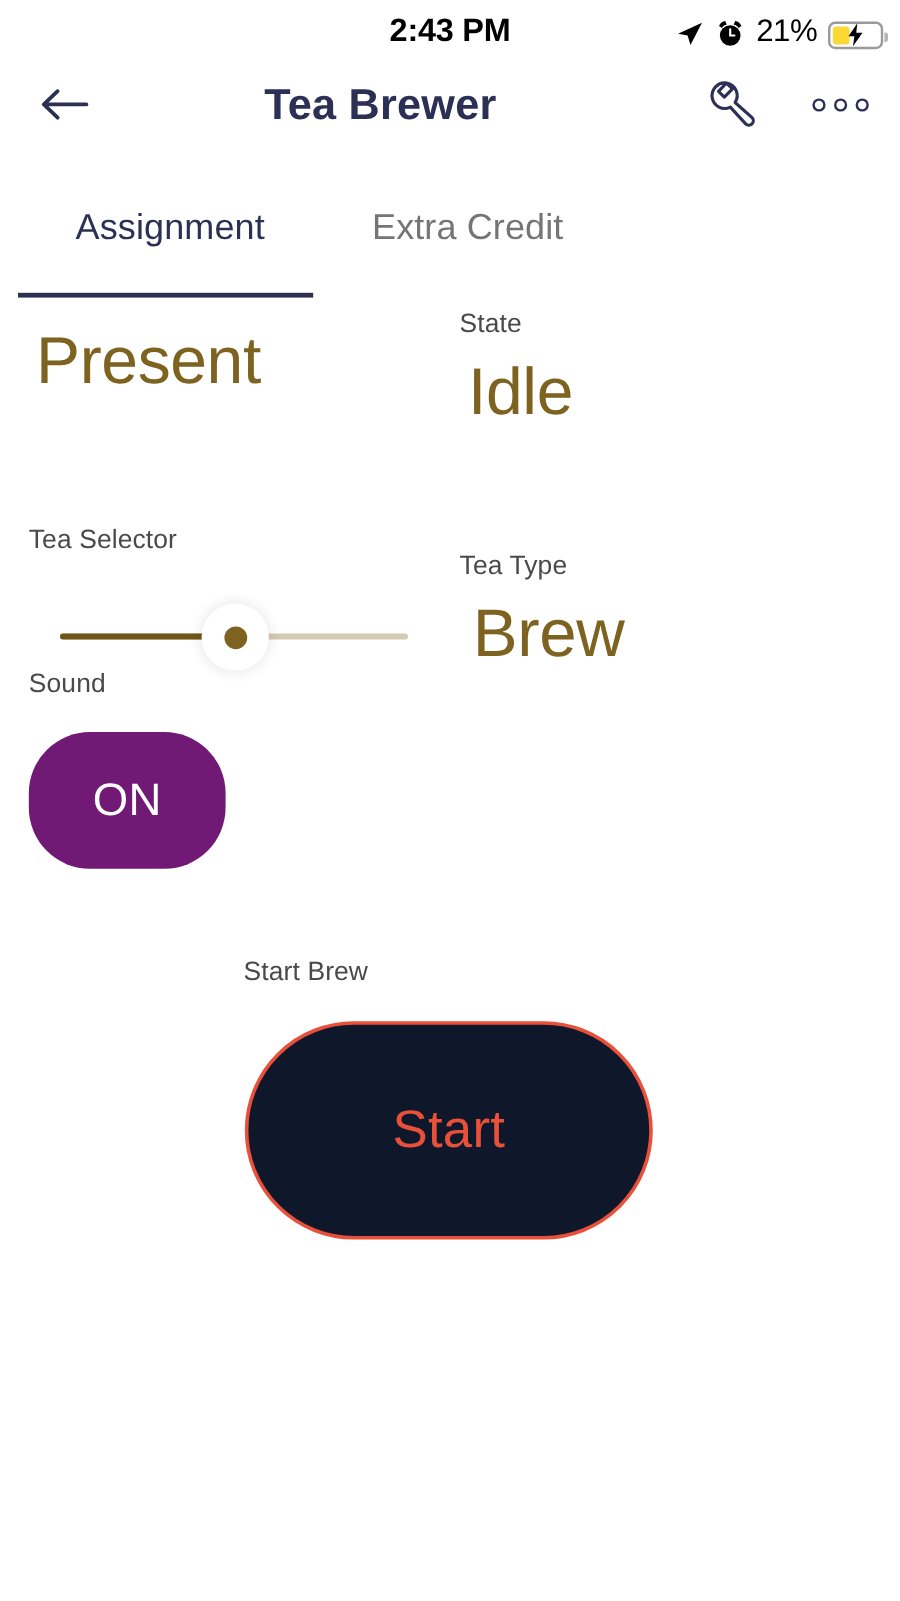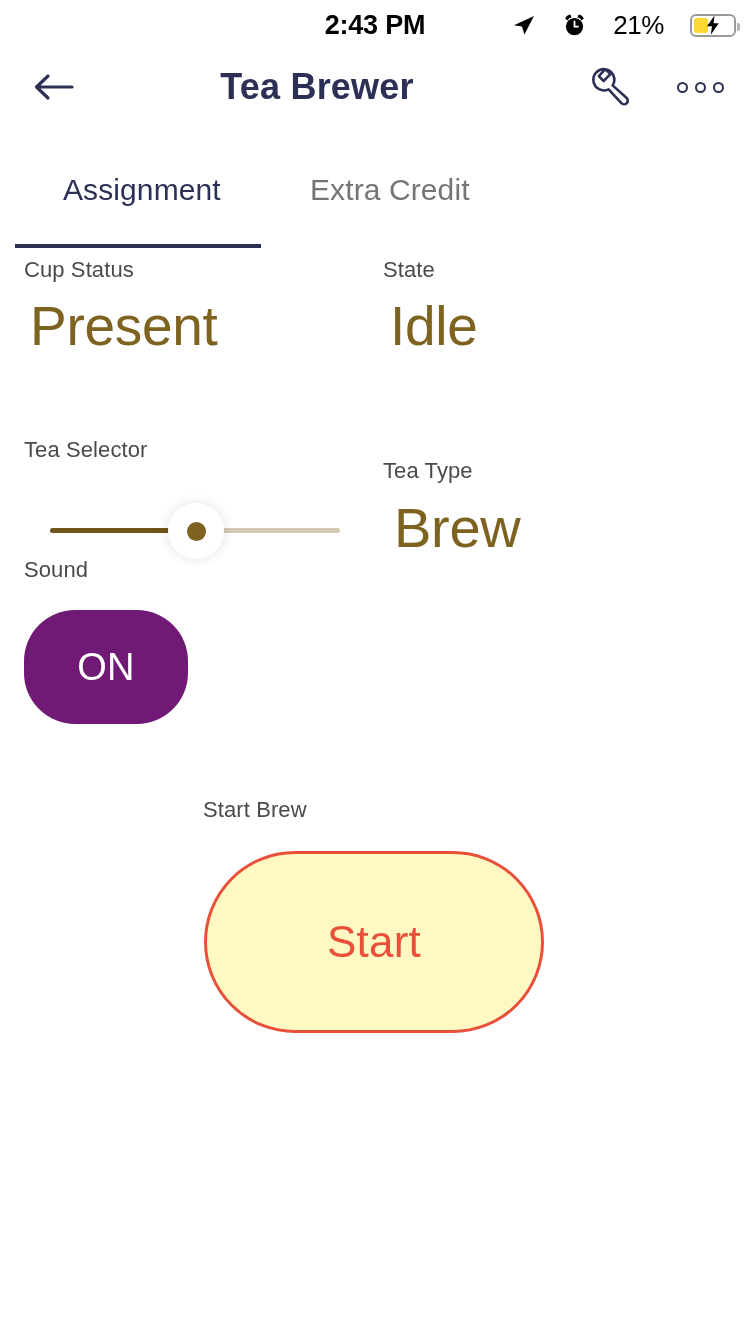--- a/index.html
+++ b/index.html
@@ -40,22 +40,22 @@
     left: 0; right: 0;
     text-align: center;
     font-size: 27px;
     font-weight: bold;
     color: #000;
     letter-spacing: -0.2px;
   }
   .sb-right {
     margin-left: auto;
     display: flex;
-    align-items: center;
-    gap: 26px;
+    align-items: flex-end;
+    gap: 9px;
     z-index: 2;
   }
   .signal-bars {
     display: flex;
     align-items: flex-end;
     gap: 3px;
     height: 21px;
   }
   .signal-bars i {
     display: block;
@@ -266,21 +266,21 @@
 
   
   #start-group { position: absolute; left: 203px; top: 797px; }
   #start-button {
     margin-top: 28px;
     margin-left: 1px;
     width: 340px;
     height: 182px;
     border: 3px solid #e8503a;
     border-radius: 91px;
-    background: #fef9c3;
+    background: #0f172a;
     display: flex;
     align-items: center;
     justify-content: center;
     cursor: pointer;
   }
   #start-button-label {
     font-size: 44px;
     color: #e8503a;
     letter-spacing: 0.2px;
   }
@@ -340,21 +340,20 @@
     <div class="tab" id="tab-assignment">
       <span class="tab-label">Assignment</span>
     </div>
     <div class="tab" id="tab-extra-credit">
       <span class="tab-label">Extra Credit</span>
     </div>
     <div id="tab-indicator"></div>
   </div>
 
   <div id="cup-status-group">
-    <div class="field-label">Cup Status</div>
     <div class="field-value">Present</div>
   </div>
 
   <div id="state-group">
     <div class="field-label">State</div>
     <div class="field-value">Idle</div>
   </div>
 
   <div id="tea-selector-group">
     <div class="field-label">Tea Selector</div>

